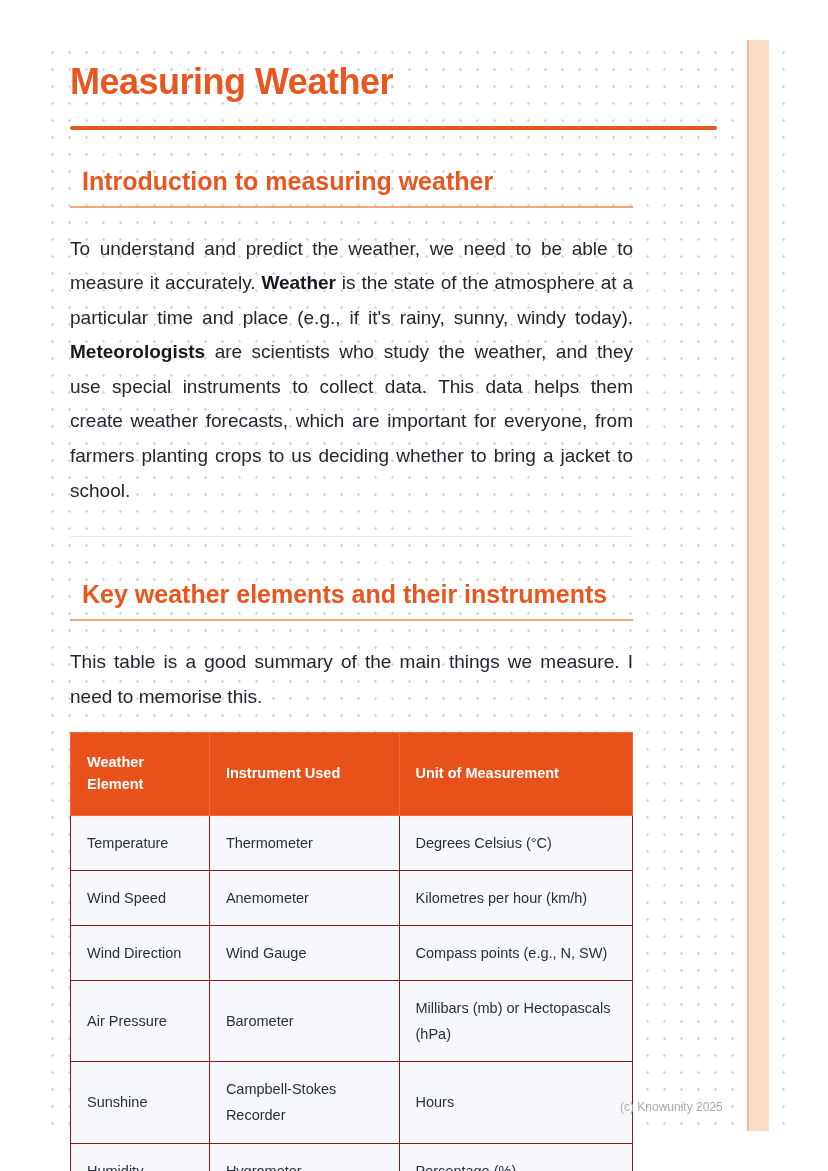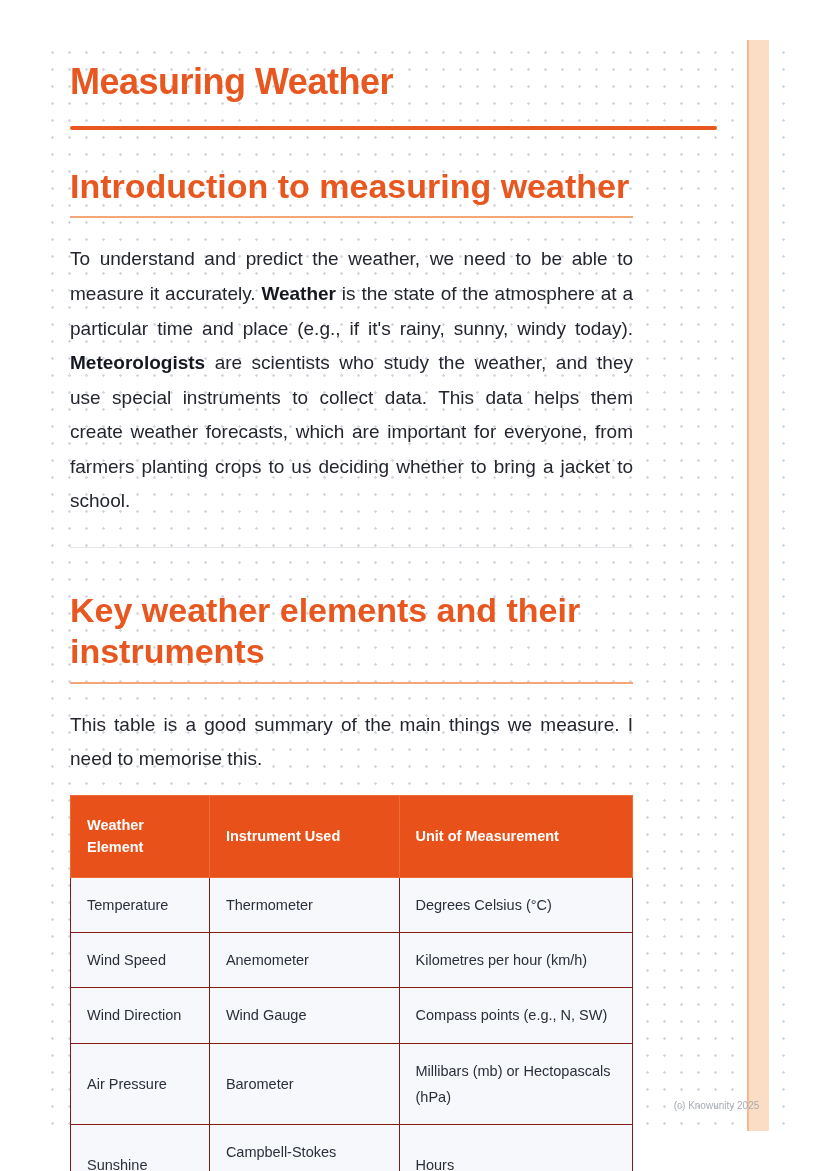--- a/index.html
+++ b/index.html
@@ -43,25 +43,25 @@
     margin: 0 0 24px 0;
   }
   .title-rule {
     width: 647px;
     height: 4px;
     background: #E8571F;
     border-radius: 2px;
     margin-bottom: 36px;
   }
   .section-heading {
-    font-size: 34px;
+    font-size: 25px;
     line-height: 1.2;
     font-weight: bold;
     color: #E8571F;
-    margin: 0 0 10px 0;
+    margin: 0 0 10px 12px;
   }
   .heading-rule {
     height: 2px;
     background: #f3a678;
     margin-bottom: 24px;
   }
   .body-text {
     font-size: 19px;
     line-height: 1.82;
     text-align: justify;
@@ -100,24 +100,24 @@
     vertical-align: middle;
     line-height: 1.8;
     background: #f7f8fb;
   }
   col.c1 { width: 139px; }
   col.c2 { width: 190px; }
   col.c3 { width: 234px; }
   .footer {
     position: absolute;
     top: 1100px;
-    left: 654px;
+    left: 620px;
     width: 125px;
-    text-align: center;
-    font-size: 10px;
+    text-align: left;
+    font-size: 12px;
     color: #a7abb3;
     z-index: 3;
   }
 </style>
 </head>
 <body>
 
 <div class="page">
   <div class="dots"></div>
   <div class="stripe"></div>

